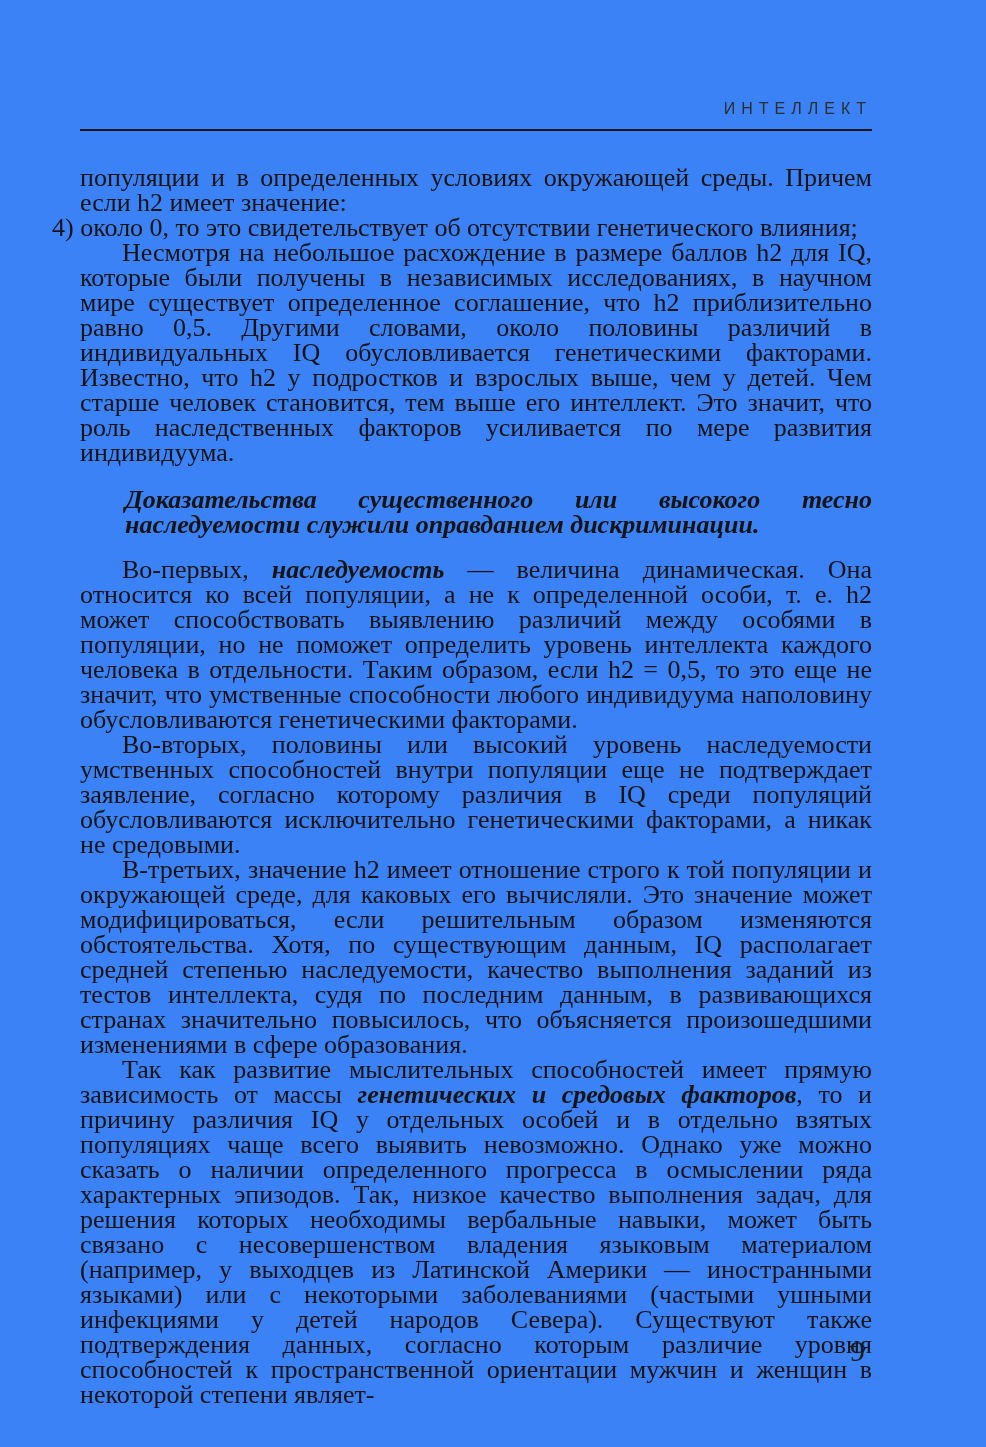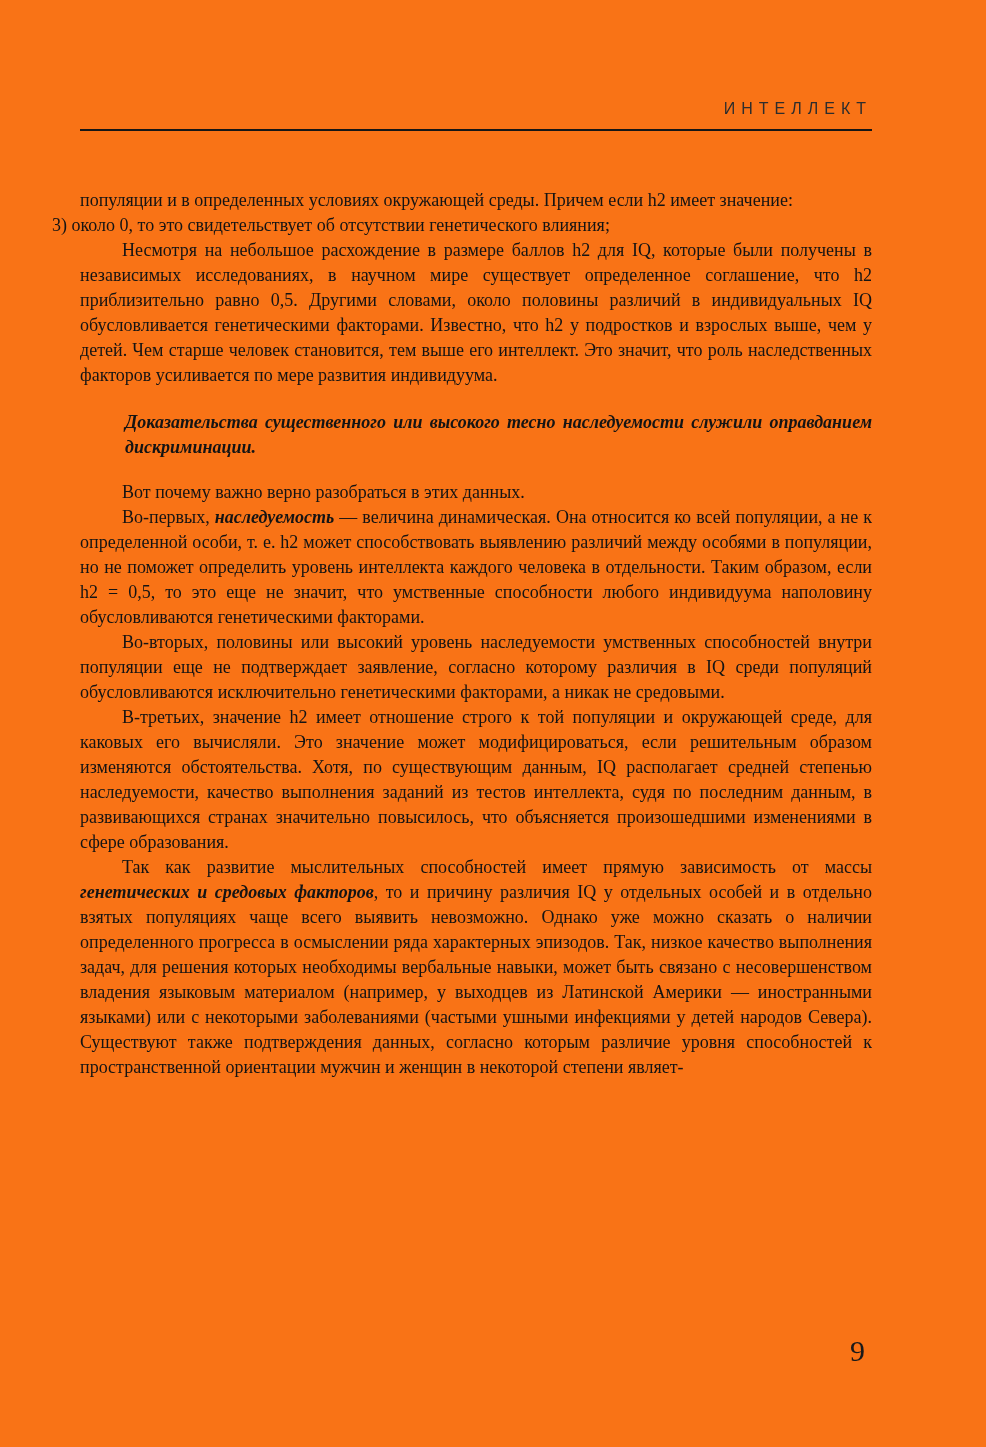--- a/index.html
+++ b/index.html
@@ -4,42 +4,42 @@
 <style>
   html, body { margin: 0; padding: 0; }
   body {
     width: 986px; height: 1447px;
     background: #ffffff;
     font-family: "Liberation Serif", serif;
     color: #131313;
     position: relative;
     overflow: hidden;
   }
-  .page { position: absolute; inset: 0; background: #f97316; }
+  .page { position: absolute; inset: 0; background: #3b82f6; }
 
   .running-head {
     position: absolute;
     top: 100px; left: 80px; width: 792px;
     text-align: right;
     font-family: "Liberation Sans", sans-serif;
     font-size: 16px;
     font-weight: 400;
     letter-spacing: 6px;
     color: #2d2d2d;
   }
   .head-rule {
     position: absolute;
     top: 129px; left: 80px; width: 792px; height: 2px;
     background: #161616;
   }
 
   .text-col {
     position: absolute;
-    top: 188px; left: 80px; width: 792px;
-    font-size: 18px;
+    top: 165px; left: 80px; width: 792px;
+    font-size: 26px;
     line-height: 25px;
     text-align: justify;
     color: #141414;
   }
   .text-col p { margin: 0; padding: 0; }
   .p-cont { text-indent: 0; }
   .p-ind  { text-indent: 42px; }
   .p-list { padding-left: 28px; text-indent: -28px; }
   .p-quote {
     margin: 22px 0 20px 45px !important;
@@ -59,24 +59,23 @@
 <body>
 
 <div class="page">
 
   <div class="running-head">ИНТЕЛЛЕКТ</div>
 
   <div class="head-rule"></div>
 
   <div class="text-col">
     <p class="p-cont"><span>популяции и в определенных условиях окружающей среды. Причем если h2 имеет значение:</span></p>
-    <p class="p-list"><span>3) около 0, то это свидетельствует об отсутствии генетического влияния;</span></p>
+    <p class="p-list"><span>4) около 0, то это свидетельствует об отсутствии генетического влияния;</span></p>
     <p class="p-ind"><span>Несмотря на небольшое расхождение в размере баллов h2 для IQ, которые были получены в независимых исследованиях, в научном мире существует определенное соглашение, что h2 приблизительно равно 0,5. Другими словами, около половины различий в индивидуальных IQ обусловливается генетическими факторами. Известно, что h2 у подростков и взрослых выше, чем у детей. Чем старше человек становится, тем выше его интеллект. Это значит, что роль наследственных факторов усиливается по мере развития индивидуума.</span></p>
     <p class="p-quote"><span>Доказательства существенного или высокого тесно наследуемости служили оправданием дискриминации.</span></p>
-    <p class="p-ind"><span>Вот почему важно верно разобраться в этих данных.</span></p>
     <p class="p-ind"><span>Во-первых, </span><span class="bi">наследуемость</span><span> — величина динамическая. Она относится ко всей популяции, а не к определенной особи, т. е. h2 может способствовать выявлению различий между особями в популяции, но не поможет определить уровень интеллекта каждого человека в отдельности. Таким образом, если h2 = 0,5, то это еще не значит, что умственные способности любого индивидуума наполовину обусловливаются генетическими факторами.</span></p>
     <p class="p-ind"><span>Во-вторых, половины или высокий уровень наследуемости умственных способностей внутри популяции еще не подтверждает заявление, согласно которому различия в IQ среди популяций обусловливаются исключительно генетическими факторами, а никак не средовыми.</span></p>
     <p class="p-ind"><span>В-третьих, значение h2 имеет отношение строго к той популяции и окружающей среде, для каковых его вычисляли. Это значение может модифицироваться, если решительным образом изменяются обстоятельства. Хотя, по существующим данным, IQ располагает средней степенью наследуемости, качество выполнения заданий из тестов интеллекта, судя по последним данным, в развивающихся странах значительно повысилось, что объясняется произошедшими изменениями в сфере образования.</span></p>
     <p class="p-ind"><span>Так как развитие мыслительных способностей имеет прямую зависимость от массы </span><span class="bi">генетических и средовых факторов</span><span>, то и причину различия IQ у отдельных особей и в отдельно взятых популяциях чаще всего выявить невозможно. Однако уже можно сказать о наличии определенного прогресса в осмыслении ряда характерных эпизодов. Так, низкое качество выполнения задач, для решения которых необходимы вербальные навыки, может быть связано с несовершенством владения языковым материалом (например, у выходцев из Латинской Америки — иностранными языками) или с некоторыми заболеваниями (частыми ушными инфекциями у детей народов Севера). Существуют также подтверждения данных, согласно которым различие уровня способностей к пространственной ориентации мужчин и женщин в некоторой степени являет-</span></p>
   </div>
 
   <div class="page-number">9</div>
 
 </div>
 

